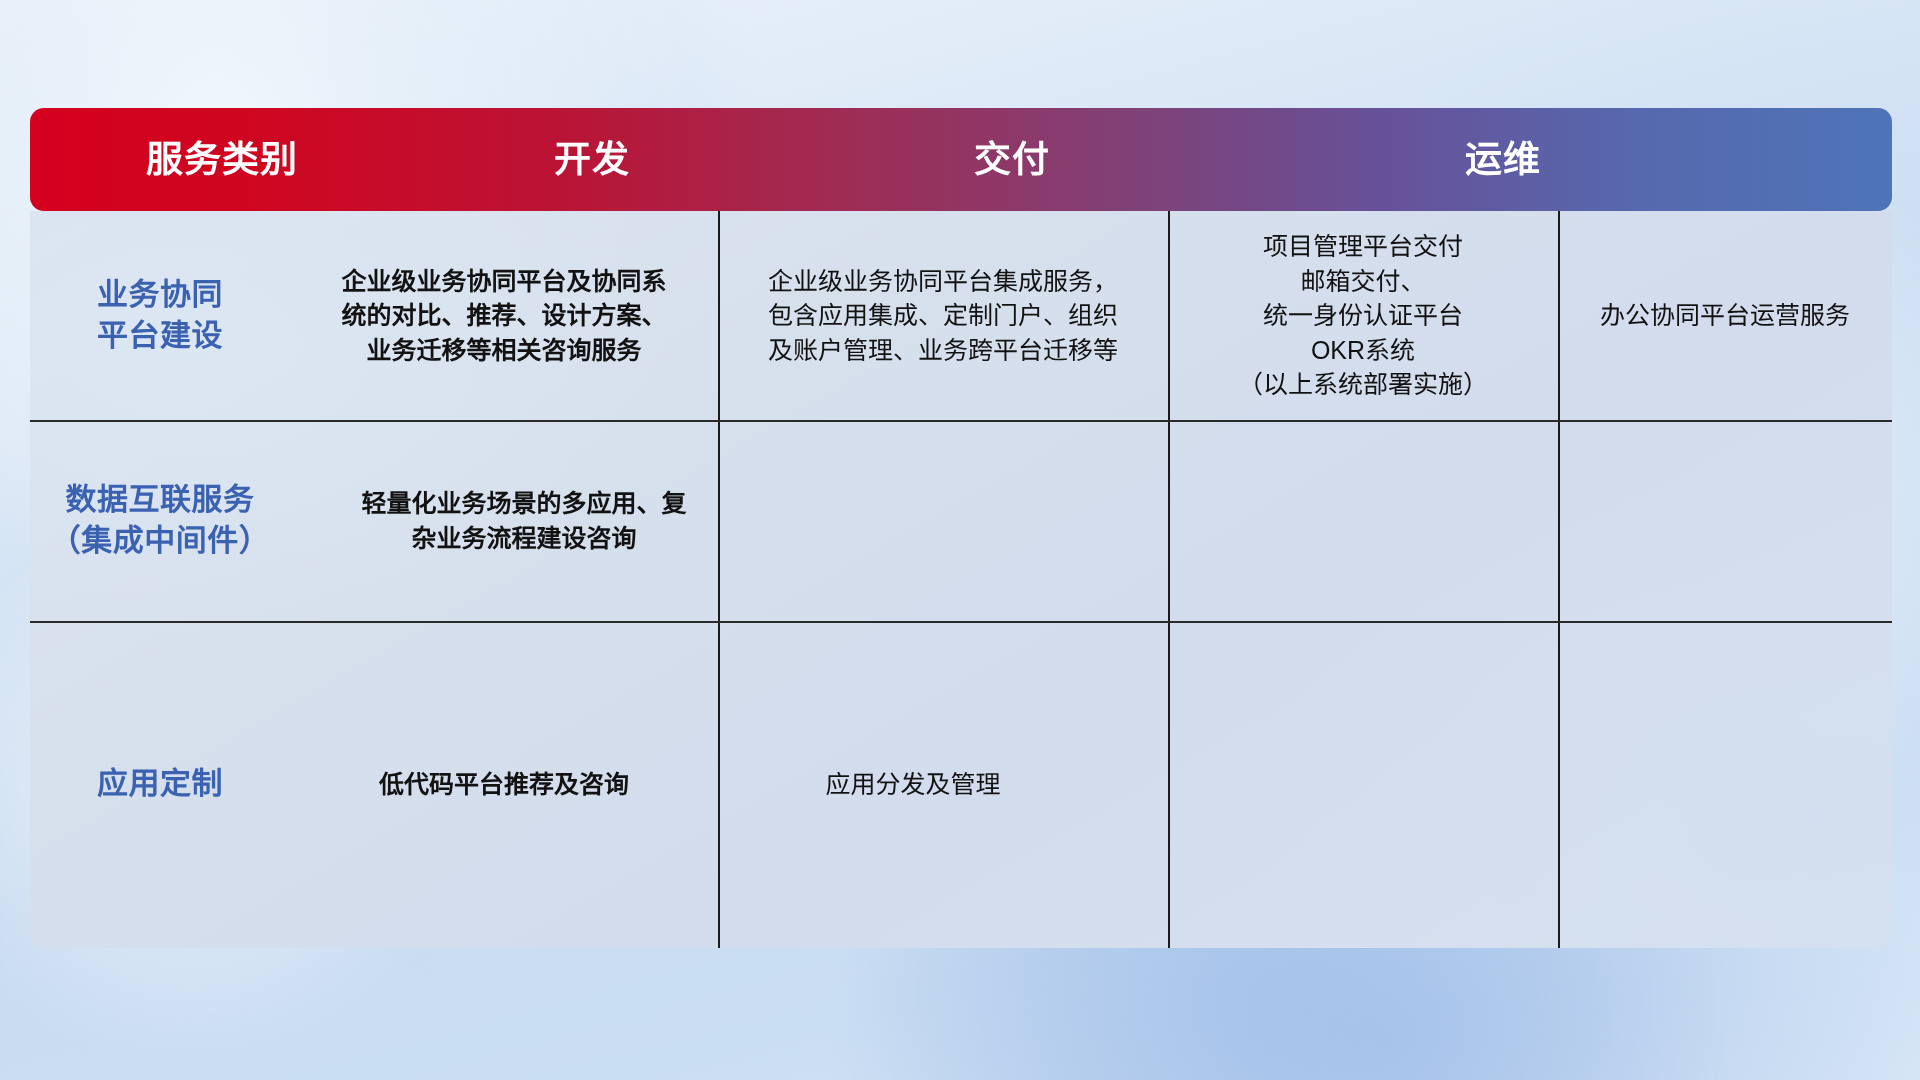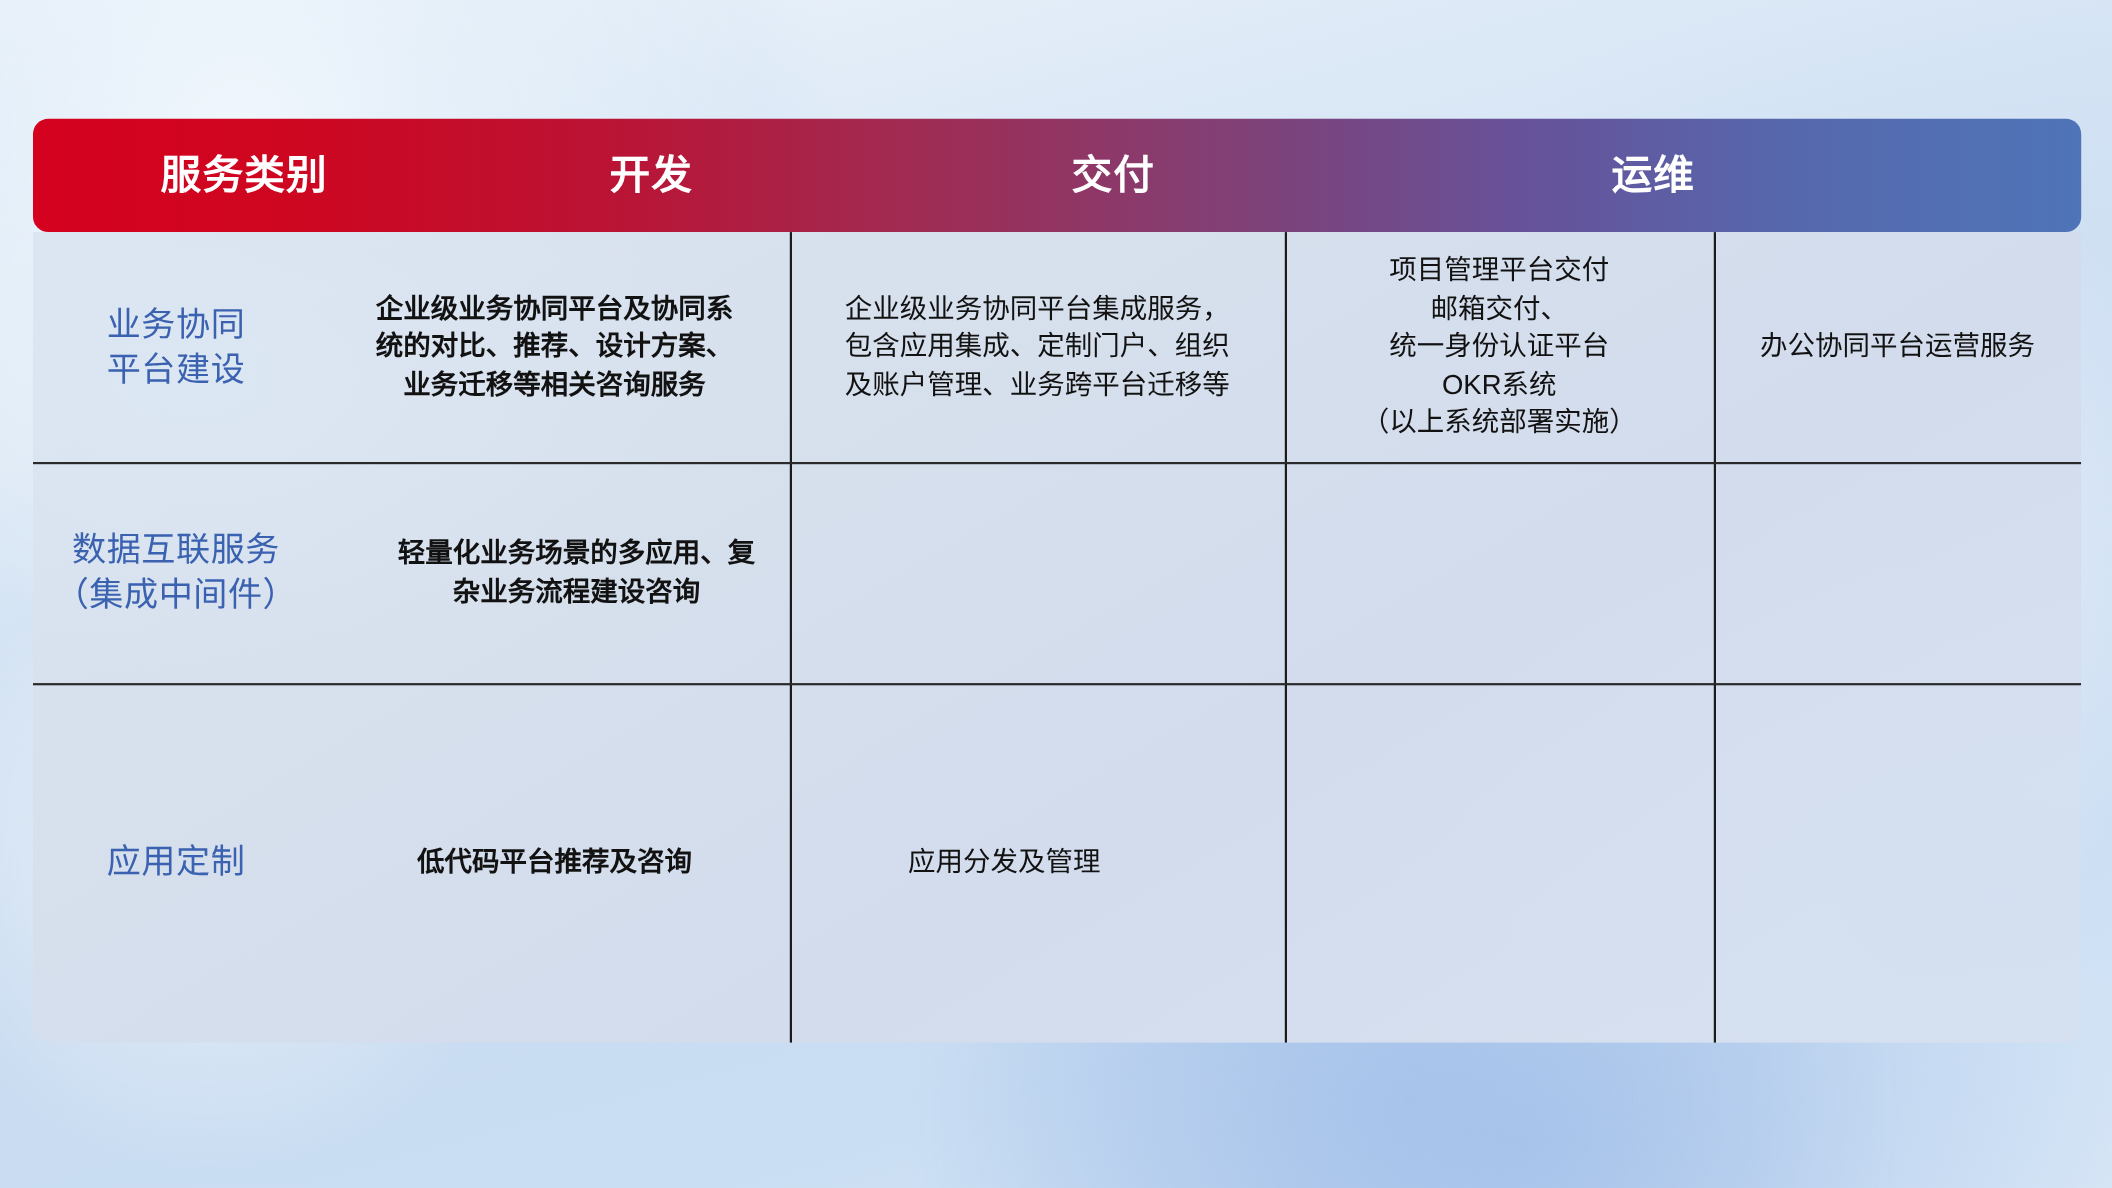--- a/index.html
+++ b/index.html
@@ -151,21 +151,21 @@
     box-sizing: border-box;
     text-align: center;
     color: #121212;
     font-size: 25px;
     line-height: 1.38;
     white-space: pre-line;
   }
   .cell.label {
     width: 260px;
     color: #3b62b0;
-    font-weight: 400;
+    font-weight: 700;
     font-size: 31px;
     line-height: 1.32;
     letter-spacing: 0.5px;
   }
   .cell.c1 { width: 428px; font-weight: bold; }
   .cell.c2 { width: 450px; }
   .cell.c3 { width: 390px; }
   .cell.c4 { width: 334px; }
 
   .row.r3 .cell.label,

